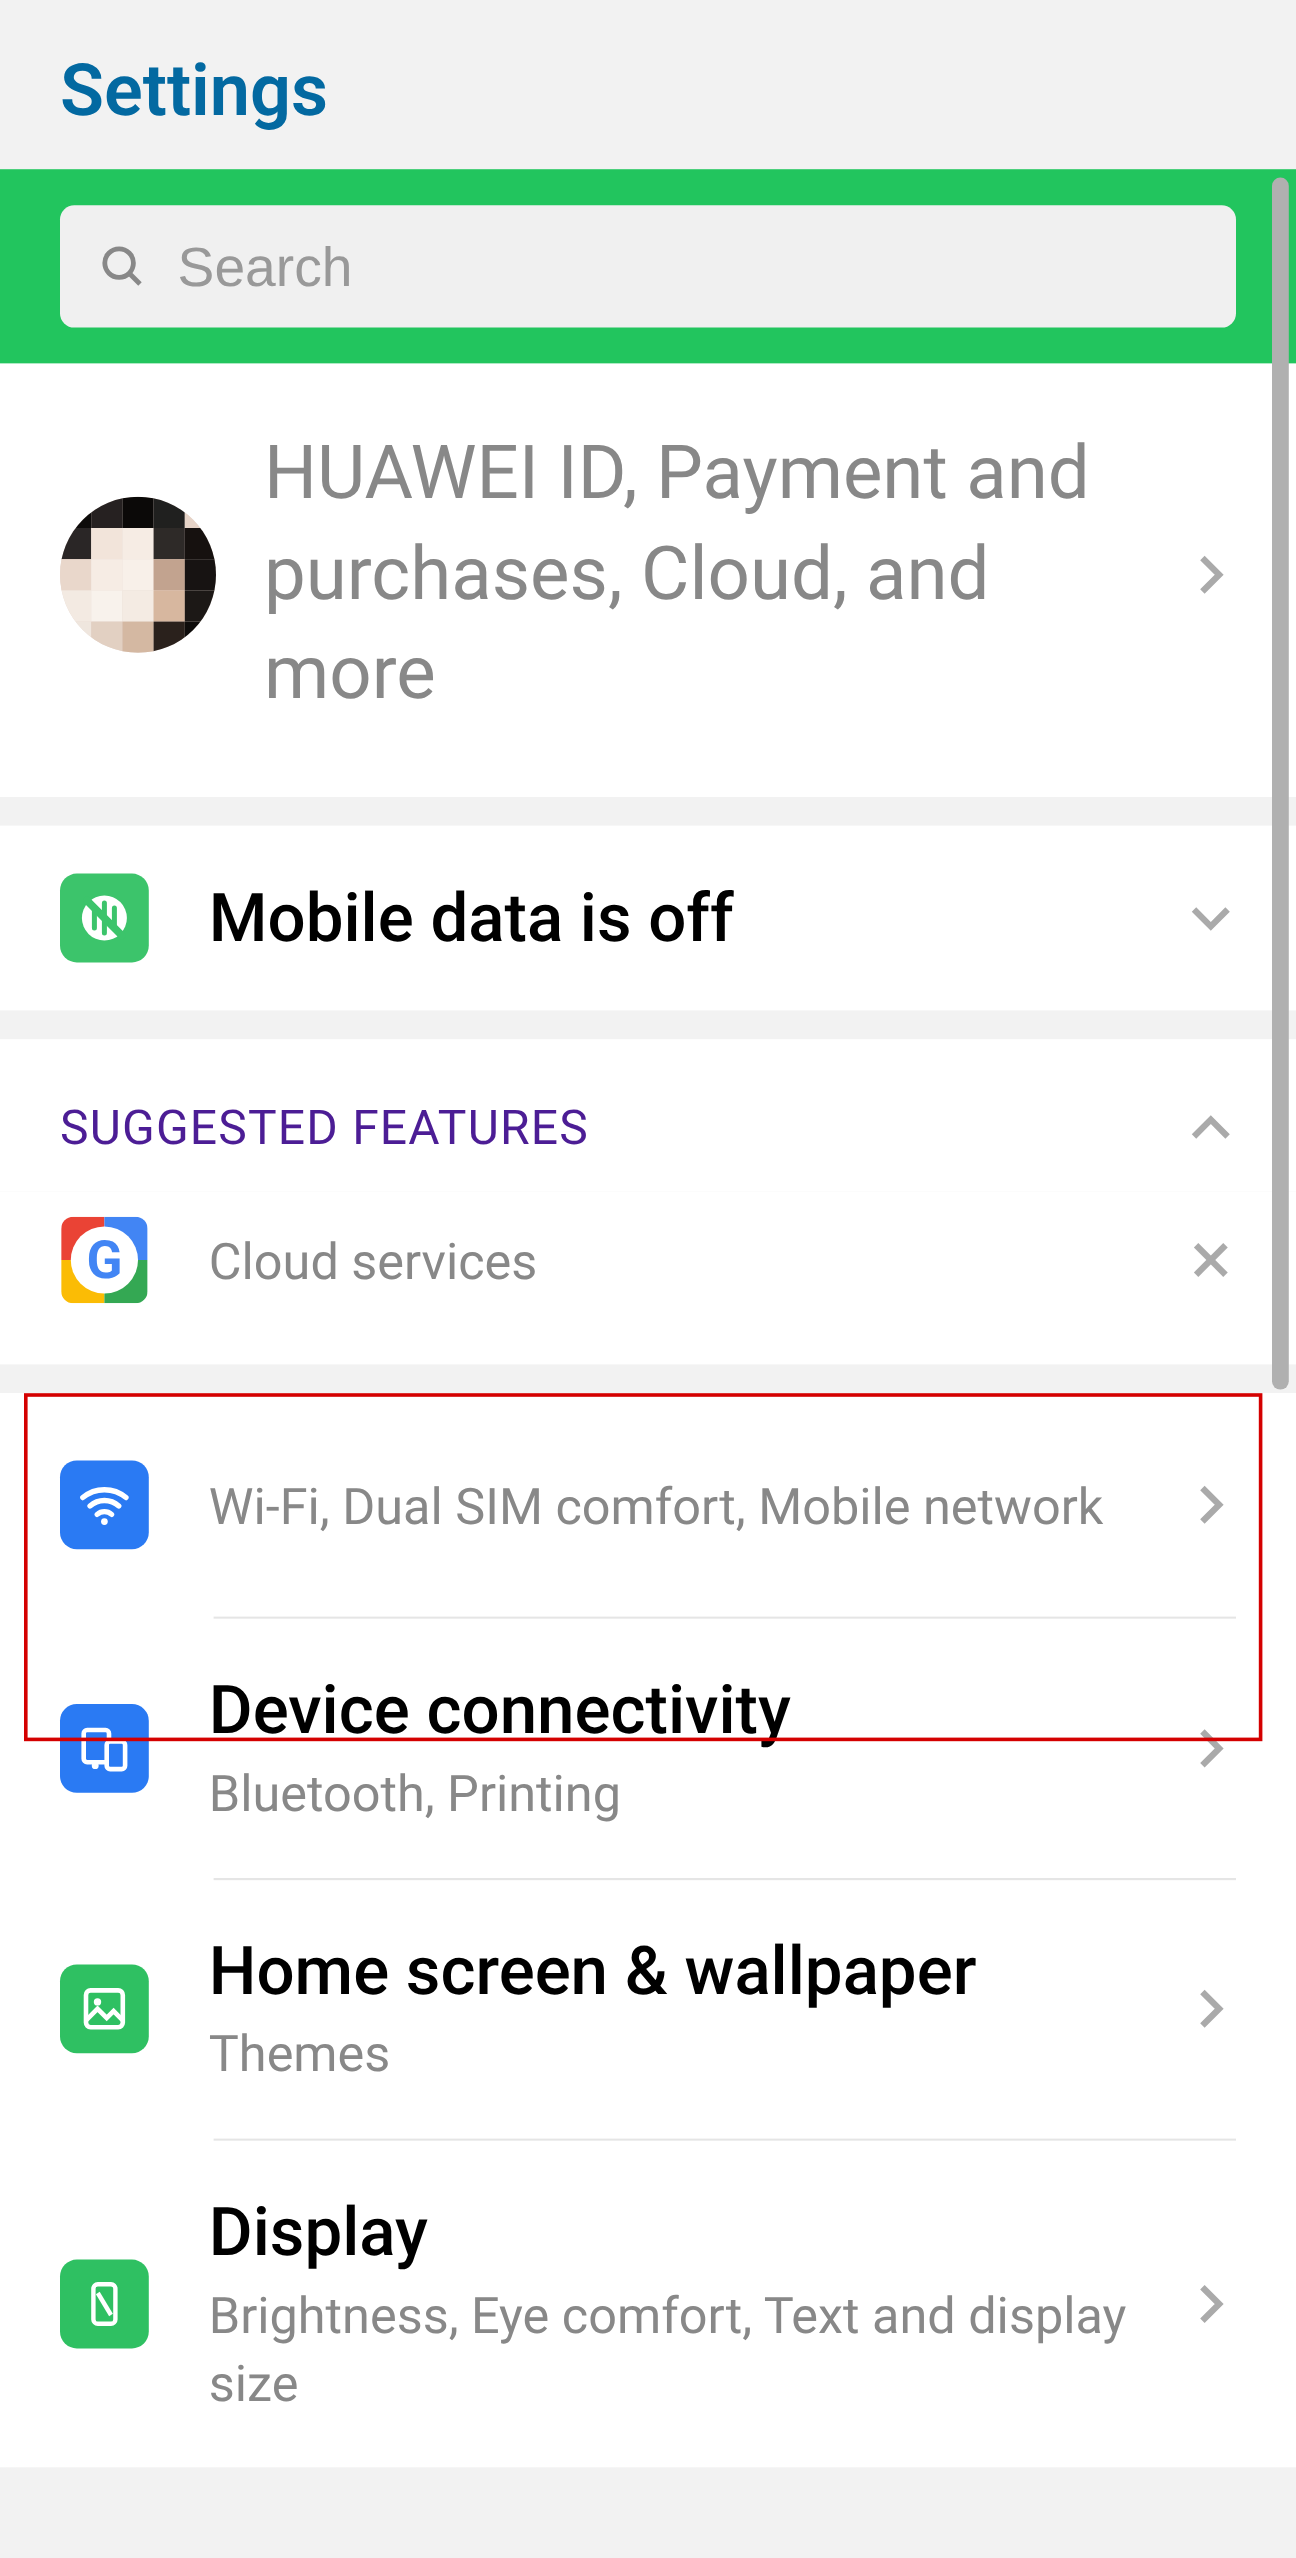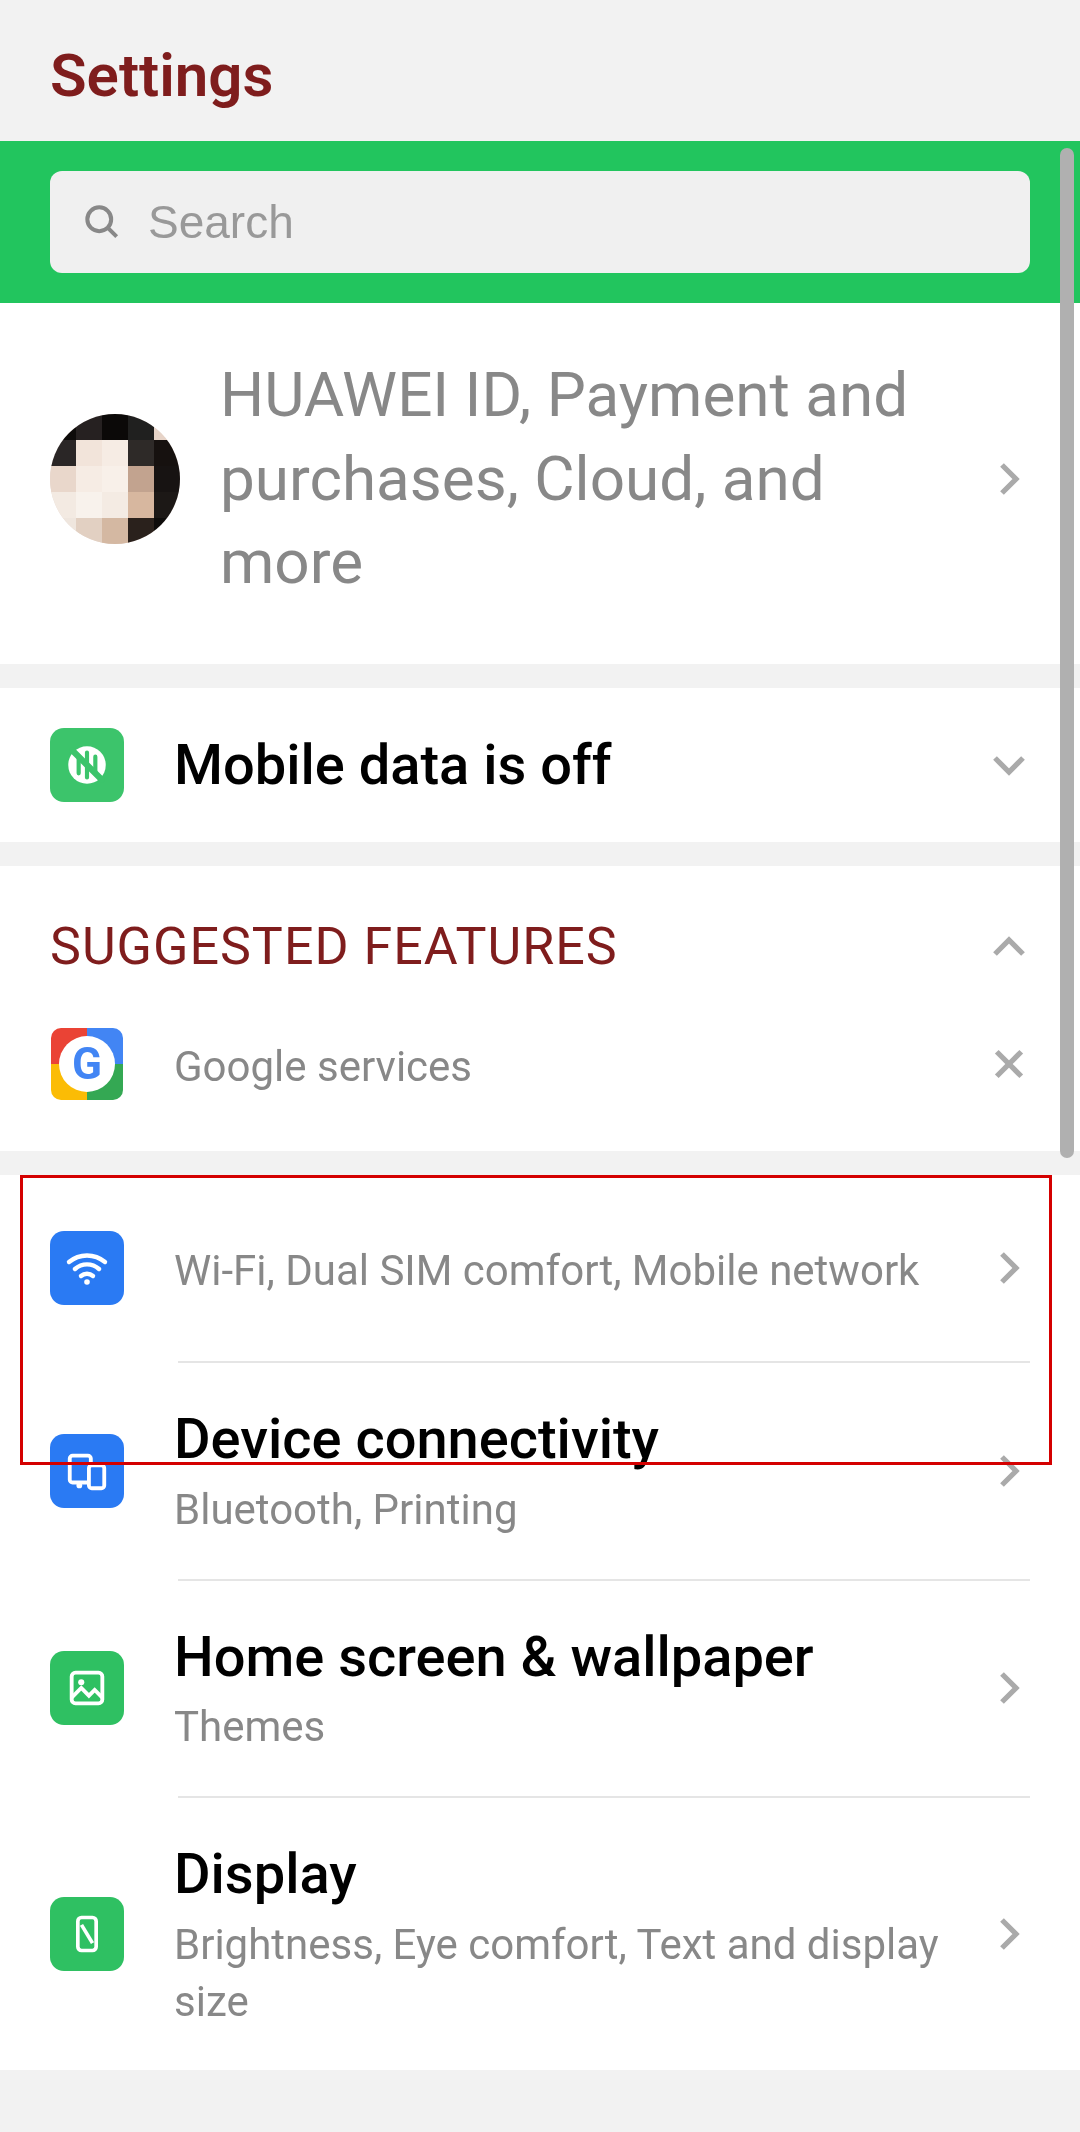--- a/index.html
+++ b/index.html
@@ -11,21 +11,21 @@
     overflow: hidden;
     position: relative;
   }
   .header {
     padding: 40px 50px 30px 50px;
     background: #f2f2f2;
   }
   .header h1 {
     font-size: 60px;
     font-weight: 600;
-    color: #7f1d1d;
+    color: #0369a1;
   }
   .content {
     background: #fff;
   }
   .search-wrap {
     padding: 30px 50px 30px 50px;
     background: #22c55e;
   }
   .search-box {
     display: flex;
@@ -113,22 +113,22 @@
     margin-right: 50px;
   }
   .section-header {
     display: flex;
     align-items: center;
     padding: 50px 50px 30px 50px;
     background: #fff;
   }
   .section-header .label {
     flex: 1;
-    font-size: 52px;
-    color: #7f1d1d;
+    font-size: 40px;
+    color: #4c1d95;
     letter-spacing: 1px;
   }
   .section-header .right-icon {
     width: 42px;
     height: 42px;
     color: #aaa;
   }
   .avatar-pixelated {
     width: 100%;
     height: 100%;
@@ -271,21 +271,21 @@
   <div class="left-icon" style="background:transparent;">
     <div class="g-logo">
         <div class="q1"></div>
         <div class="q2"></div>
         <div class="q3"></div>
         <div class="q4"></div>
         <div class="g">G</div>
       </div>
   </div>
   <div class="text-block">
-    <div class="sub">Google services</div>
+    <div class="sub">Cloud services</div>
   </div>
   <span class="right-icon">
     <svg viewBox="0 0 24 24" fill="none" stroke="currentColor" stroke-width="3">
         <line x1="5" y1="5" x2="19" y2="19"></line>
         <line x1="19" y1="5" x2="5" y2="19"></line>
       </svg>
   </span>
 </div>
 
 <div class="section-gap"></div>

